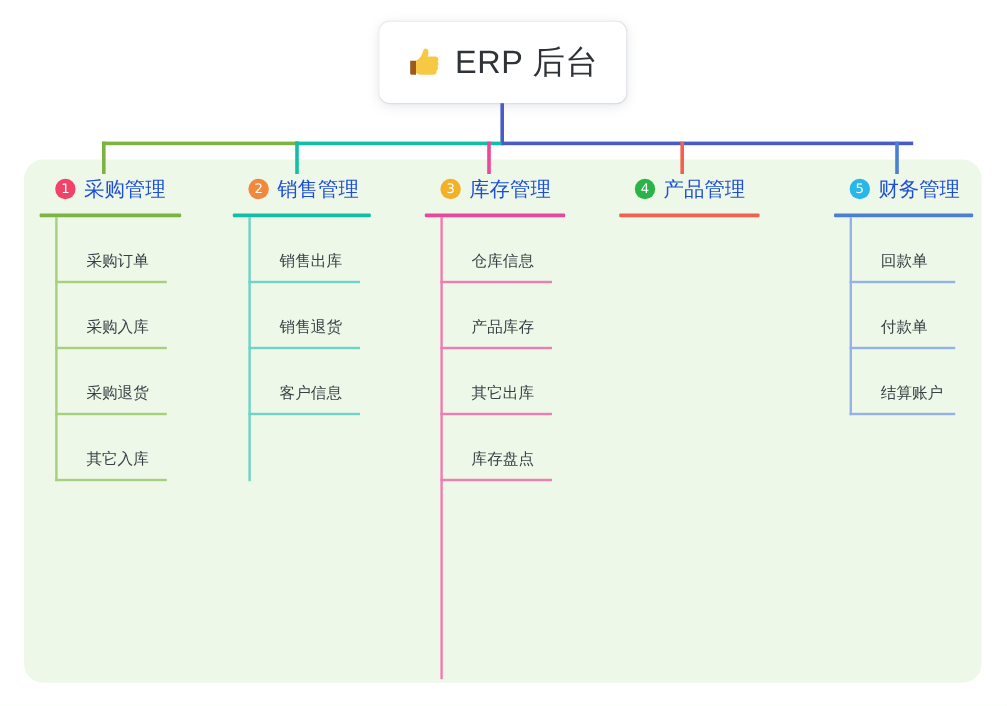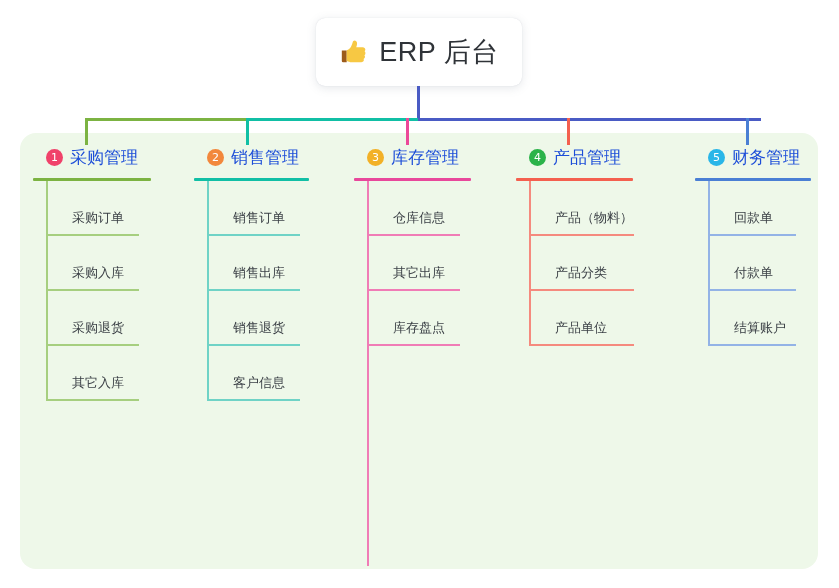--- a/index.html
+++ b/index.html
@@ -190,24 +190,20 @@
       </div>
       <div class="col" style="left: 194px;">
         <div class="col-head">
           <span class="badge" style="background: rgb(242, 136, 60);">2</span>
           <span class="head-text">销售管理</span>
         </div>
         <div class="head-rule" style="width: 115px; background: rgb(17, 191, 165);"></div>
         <div class="branch">
           <div class="spine" style="background: rgb(111, 211, 198); height: 220px;"></div>
           <div class="leaf">
-            <span class="leaf-label">销售订单</span>
-            <div class="leaf-rule" style="width: 93px; background: rgb(111, 211, 198);"></div>
-          </div>
-          <div class="leaf">
             <span class="leaf-label">销售出库</span>
             <div class="leaf-rule" style="width: 93px; background: rgb(111, 211, 198);"></div>
           </div>
           <div class="leaf">
             <span class="leaf-label">销售退货</span>
             <div class="leaf-rule" style="width: 93px; background: rgb(111, 211, 198);"></div>
           </div>
           <div class="leaf">
             <span class="leaf-label">客户信息</span>
             <div class="leaf-rule" style="width: 93px; background: rgb(111, 211, 198);"></div>
@@ -220,50 +216,39 @@
           <span class="head-text">库存管理</span>
         </div>
         <div class="head-rule" style="width: 117px; background: rgb(232, 72, 155);"></div>
         <div class="branch">
           <div class="spine" style="background: rgb(240, 124, 182); height: 385px;"></div>
           <div class="leaf">
             <span class="leaf-label">仓库信息</span>
             <div class="leaf-rule" style="width: 93px; background: rgb(240, 124, 182);"></div>
           </div>
           <div class="leaf">
+            <span class="leaf-label">产品库存</span>
+            <div class="leaf-rule" style="width: 93px; background: rgb(240, 124, 182);"></div>
+          </div>
+          <div class="leaf">
             <span class="leaf-label">其它出库</span>
             <div class="leaf-rule" style="width: 93px; background: rgb(240, 124, 182);"></div>
           </div>
           <div class="leaf">
             <span class="leaf-label">库存盘点</span>
             <div class="leaf-rule" style="width: 93px; background: rgb(240, 124, 182);"></div>
           </div>
         </div>
       </div>
       <div class="col" style="left: 516px;">
         <div class="col-head">
           <span class="badge" style="background: rgb(43, 179, 74);">4</span>
           <span class="head-text">产品管理</span>
         </div>
         <div class="head-rule" style="width: 117px; background: rgb(244, 96, 79);"></div>
-        <div class="branch">
-          <div class="spine" style="background: rgb(245, 138, 126); height: 165px;"></div>
-          <div class="leaf">
-            <span class="leaf-label">产品（物料）</span>
-            <div class="leaf-rule" style="width: 105px; background: rgb(245, 138, 126);"></div>
-          </div>
-          <div class="leaf">
-            <span class="leaf-label">产品分类</span>
-            <div class="leaf-rule" style="width: 105px; background: rgb(245, 138, 126);"></div>
-          </div>
-          <div class="leaf">
-            <span class="leaf-label">产品单位</span>
-            <div class="leaf-rule" style="width: 105px; background: rgb(245, 138, 126);"></div>
-          </div>
-        </div>
       </div>
       <div class="col" style="left: 695px;">
         <div class="col-head">
           <span class="badge" style="background: rgb(41, 182, 232);">5</span>
           <span class="head-text">财务管理</span>
         </div>
         <div class="head-rule" style="width: 116px; background: rgb(74, 127, 212);"></div>
         <div class="branch">
           <div class="spine" style="background: rgb(147, 179, 230); height: 165px;"></div>
           <div class="leaf">

